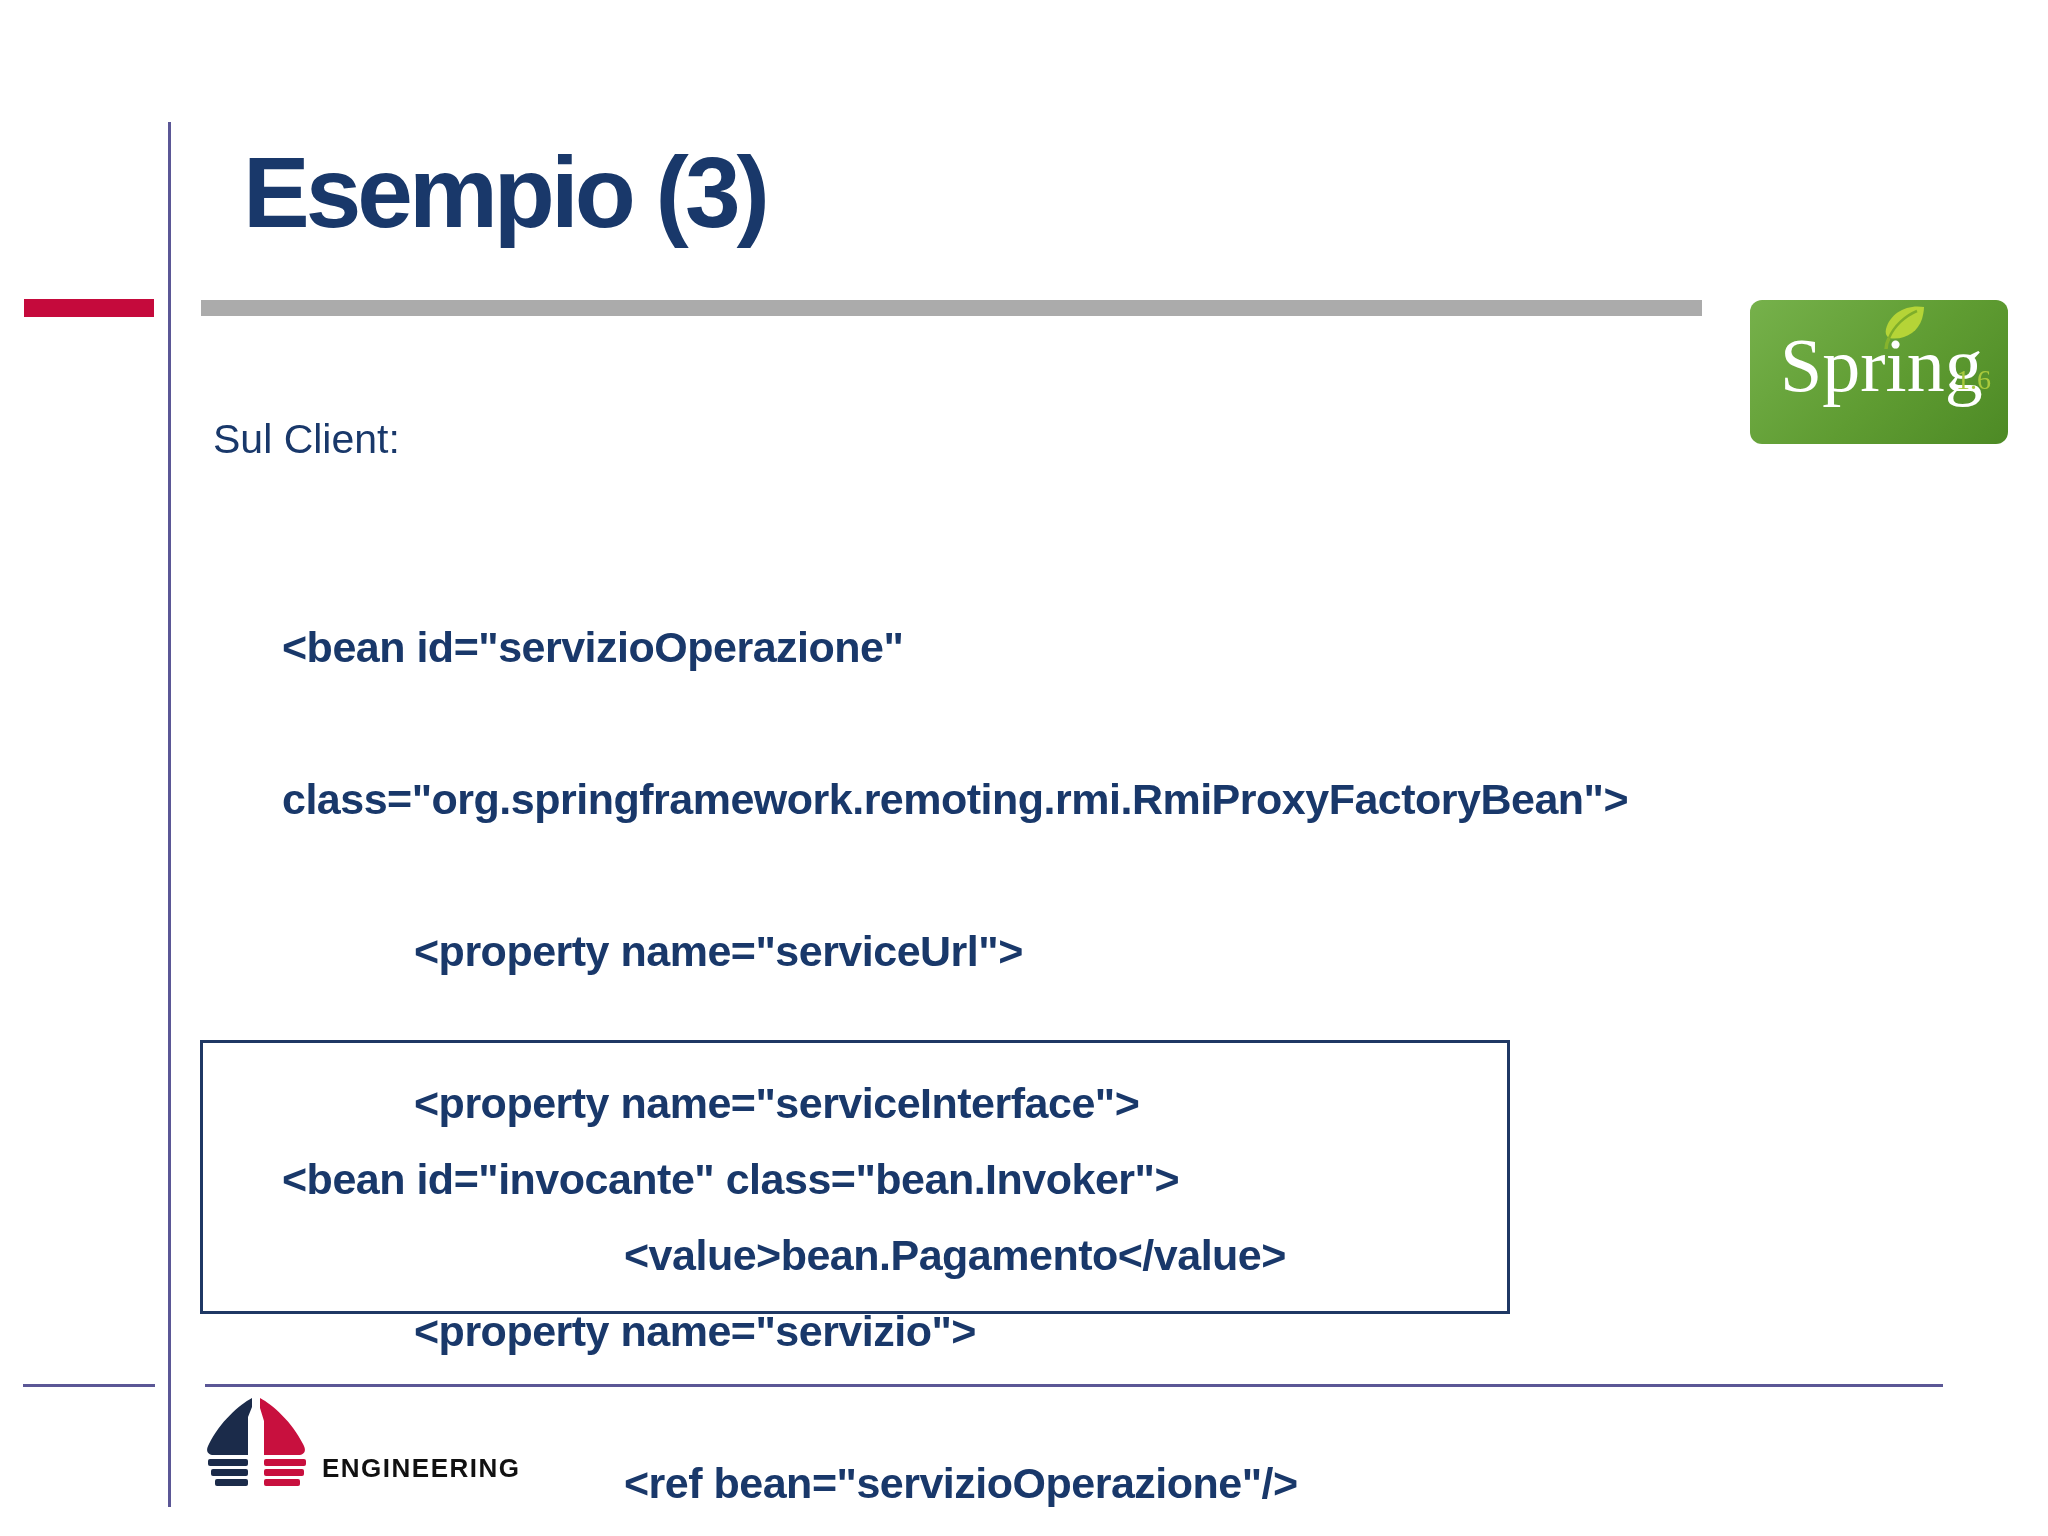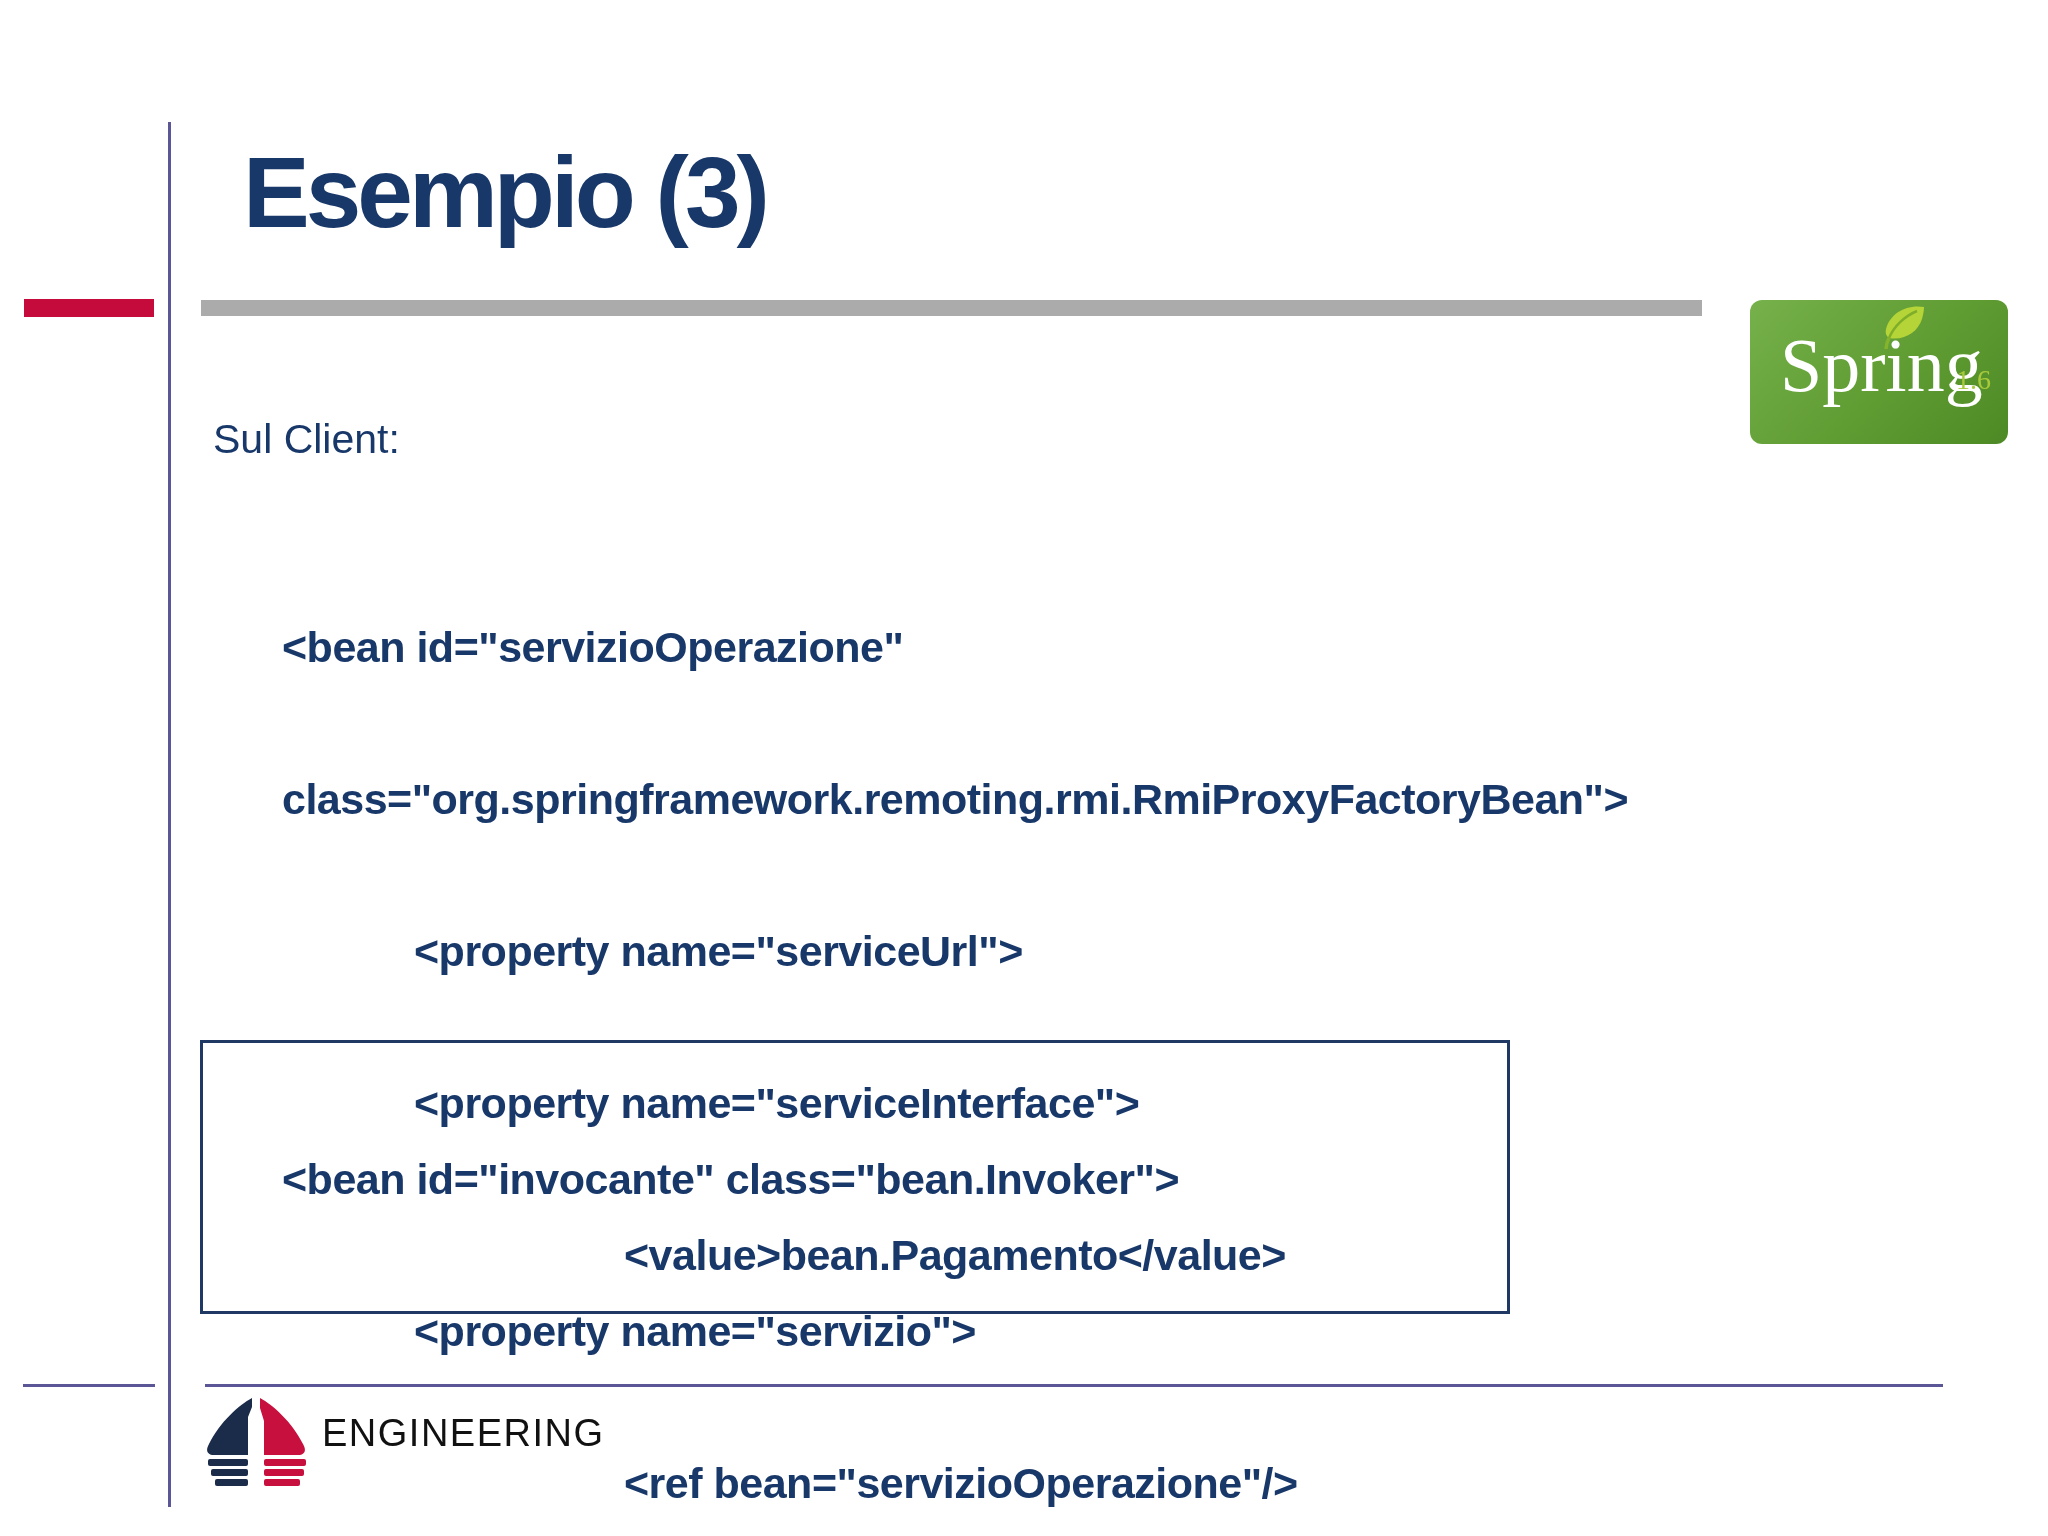--- a/index.html
+++ b/index.html
@@ -67,21 +67,21 @@
   }
   .spring-version{
     position:absolute;left:206px;top:66px;font-size:28px;line-height:28px;
     font-family:"Liberation Serif", serif;color:var(--spring-lime);
   }
   .spring-leaf{position:absolute;left:128px;top:4px;}
 
   
   .eng-logo{left:203px;top:1398px;width:106px;height:88px;}
   .eng-label{
-    left:322px;top:1417px;font-size:38px;line-height:33px;font-weight:400;
+    left:322px;top:1452px;font-size:26px;line-height:33px;font-weight:700;
     letter-spacing:1.5px;color:var(--text-black);white-space:nowrap;
   }
 </style>
 </head>
 <body>
 
 <div class="abs v-line"></div>
 
 <div class="abs slide-title">Esempio (3)</div>
 

